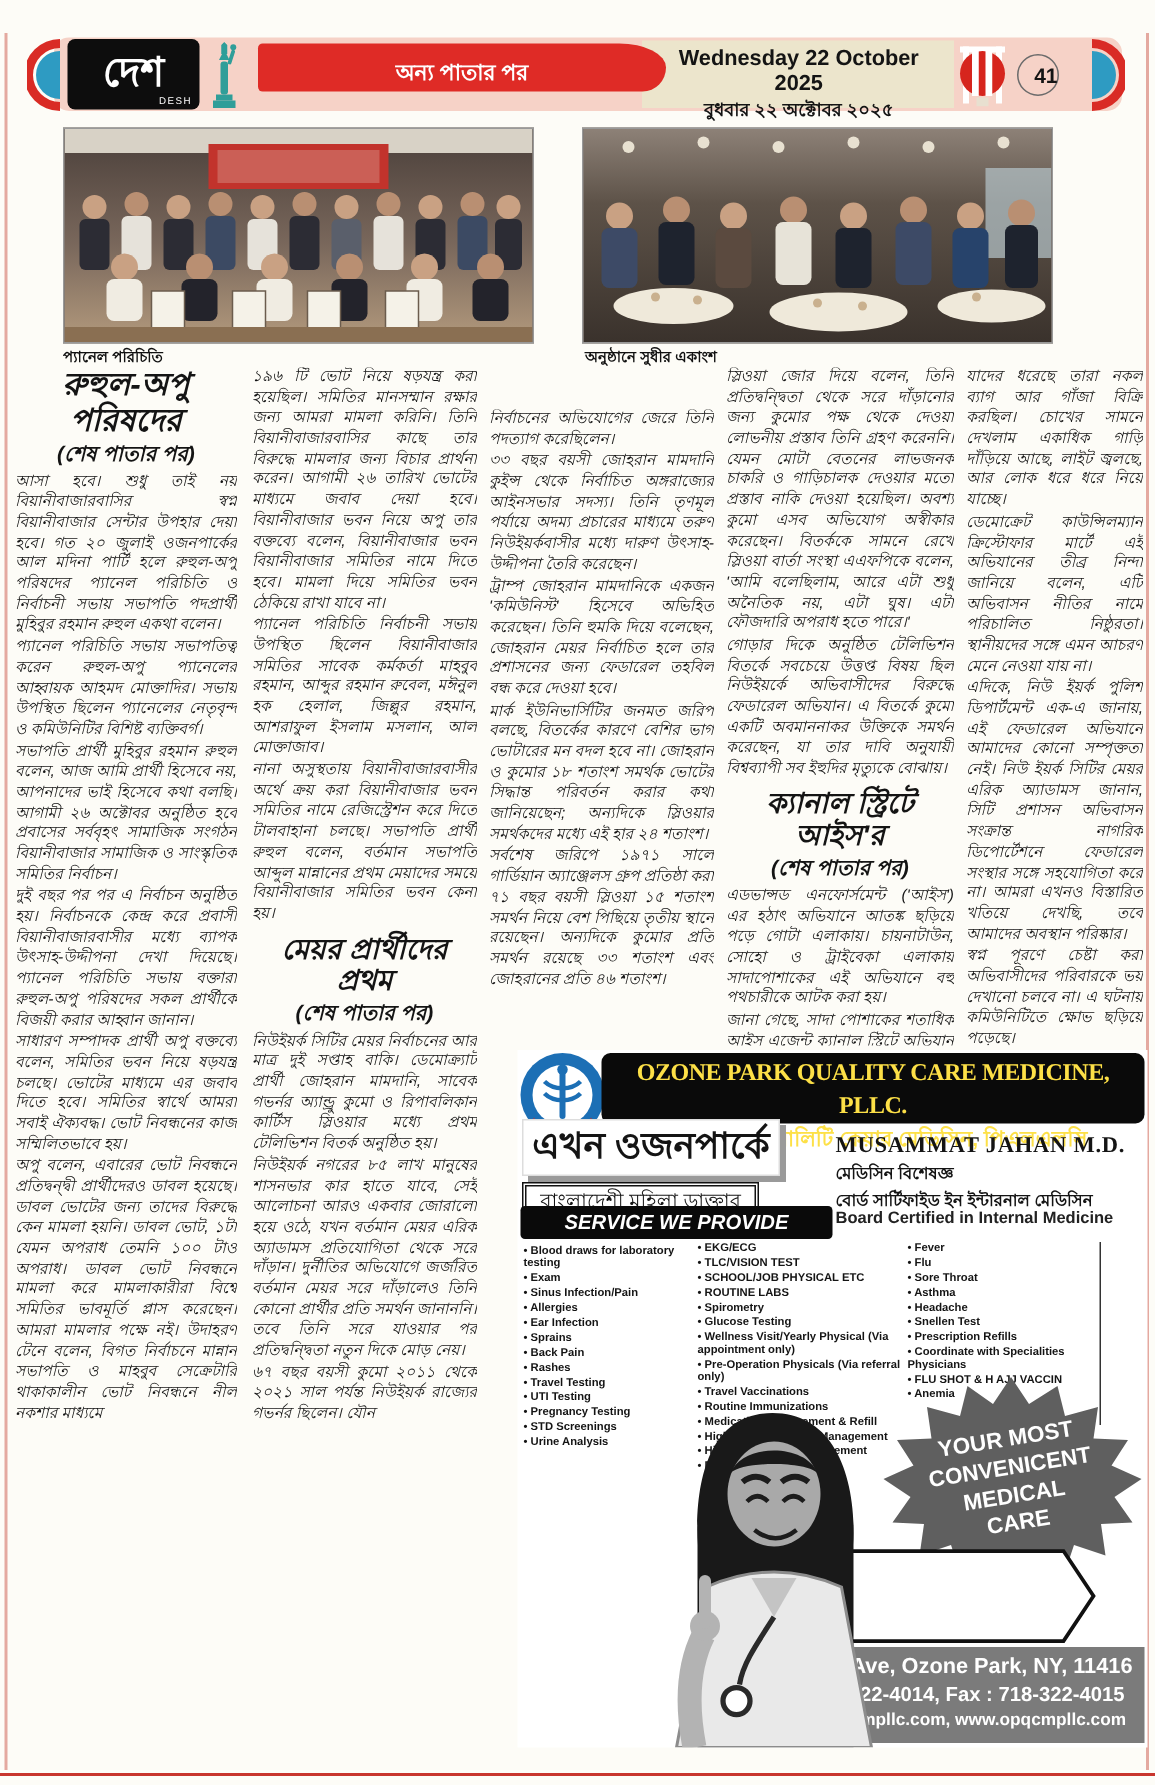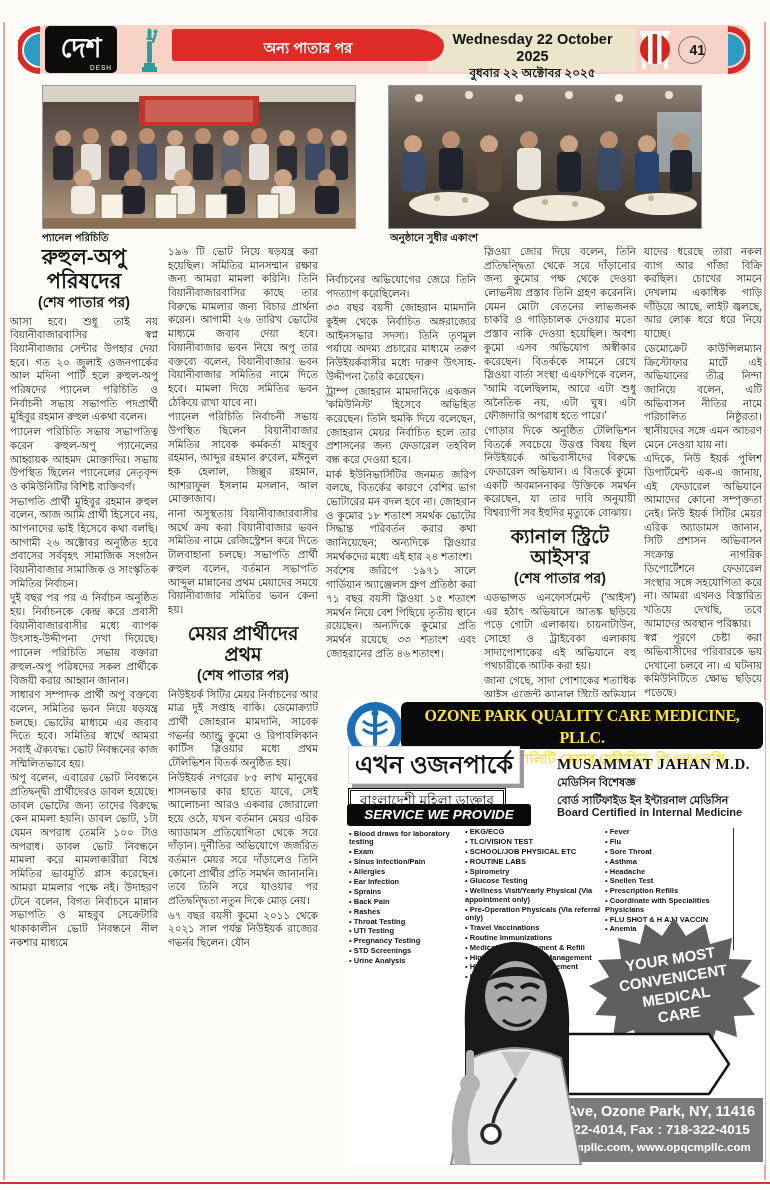--- a/index.html
+++ b/index.html
@@ -5,37 +5,37 @@
   html,body{margin:0;padding:0;background:#ffffff;}
   #page{position:relative;width:770px;height:1190px;background:#fdfcf7;overflow:hidden;
         font-family:"Liberation Sans","DejaVu Sans",sans-serif;color:#141414;}
   .abs{position:absolute;}
   
   .rule-v{width:2px;background:#e4a9a0;}
   .rule-b{height:2px;background:#c8362e;}
   
   #hdr-pink{left:36px;top:25px;width:712px;height:49px;background:#f6d2c7;border-radius:10px;}
   #hdr-cream{left:428px;top:27px;width:208px;height:45px;background:#ece5cc;}
-  #logo-box{left:45px;top:26px;width:72px;height:47px;background:#0d0d0d;border-radius:5px;text-align:center;}
+  #logo-box{left:45px;top:26px;width:88px;height:47px;background:#0d0d0d;border-radius:5px;text-align:center;}
   #logo-bn{color:#fff;font-weight:bold;font-size:27px;line-height:44px;}
   #logo-en{position:absolute;right:5px;bottom:2px;color:#fff;font-size:6.5px;letter-spacing:1px;}
   #banner-red{left:172px;top:29px;width:272px;height:32px;background:#df2b26;
               border-radius:8px 80px 40px 8px / 8px 41px 41px 8px;
               display:flex;align-items:flex-end;justify-content:center;}
   #banner-red span{color:#fff;font-weight:bold;font-size:14.5px;}
   #date-block{left:440px;top:31px;width:185px;text-align:center;}
   #date-en{font-weight:bold;font-size:14.5px;line-height:17px;}
   #date-bn{font-weight:bold;font-size:12px;line-height:16px;}
   #page-num{left:678px;top:36px;width:26px;height:26px;border:1.5px solid #6b6b6b;border-radius:50%;
             text-align:right;font-weight:bold;font-size:14px;line-height:26px;background:#f6d2c7;}
   
   .photo{border:1px solid #999;background:#6b5c52;overflow:hidden;}
   .caption{font-weight:bold;font-size:10px;color:#111;}
   
-  .col{overflow:hidden;text-align:justify;font-size:10.3px;line-height:1.33;}
+  .col{overflow:hidden;text-align:justify;font-size:10.3px;line-height:1.33;font-style:italic;}
   .col p{margin:0 0 1px 0;}
   .h1{font-weight:bold;font-size:21px;line-height:1.12;text-align:center;margin:0 0 1px 0;}
   .h2{font-weight:bold;font-size:19px;line-height:1.12;text-align:center;margin:6px 0 1px 0;}
   .cont{font-weight:bold;font-size:14px;text-align:center;margin:0 0 3px 0;}
   
   #ad{left:345px;top:700px;width:420px;height:465px;background:#fff;overflow:hidden;}
   #ad-titlebar{left:56px;top:2px;width:362px;height:47px;background:#0a0a0a;border-radius:6px;
                text-align:center;color:#fde047;}
   #ad-title-en{font-family:"Liberation Serif","DejaVu Serif",serif;font-weight:bold;font-size:16px;
                letter-spacing:-0.3px;line-height:22px;margin-top:3px;}
@@ -43,21 +43,21 @@
   #ad-logo{left:1px;top:1px;}
   #now-card{left:3px;top:46px;width:170px;height:36px;background:#fff;box-shadow:4px 4px 0 #9a9a9a;
             border:1px solid #ddd;text-align:center;font-weight:bold;font-size:24px;line-height:36px;}
   #lady-box{left:3px;top:88px;width:152px;height:24px;border:3px double #111;text-align:center;
             font-weight:normal;font-size:13.5px;line-height:20px;}
   #doc-name{left:212px;top:56px;width:205px;font-family:"Liberation Serif","DejaVu Serif",serif;
             font-weight:bold;font-size:15px;letter-spacing:0.5px;}
   #doc-spec{left:212px;top:74px;font-weight:bold;font-size:11px;}
   #doc-board-bn{left:212px;top:92px;font-weight:bold;font-size:11px;}
   #doc-board-en{left:212px;top:106px;font-size:11px;font-weight:bold;color:#222;}
-  #svc-banner{left:2px;top:104px;width:184px;height:22px;background:#0a0a0a;border-radius:3px;
+  #svc-banner{left:2px;top:104px;width:208px;height:22px;background:#0a0a0a;border-radius:3px;
               color:#fff;font-weight:bold;font-style:italic;font-size:13.5px;text-align:center;line-height:22px;}
   .svc{font-size:7.5px;font-weight:bold;line-height:1.12;}
   .svc li{margin:0 0 1.5px 0;list-style:none;}
   .svc li:before{content:"\2022  ";}
   .svc ul{margin:0;padding:0;}
   #svc-a{left:4px;top:130px;width:112px;}
   #svc-b{left:120px;top:128px;width:136px;}
   #svc-c{left:260px;top:128px;width:124px;}
   #svc-rule{left:388px;top:128px;width:1px;height:122px;background:#333;}
   #starburst{left:238px;top:216px;width:182px;height:134px;}
@@ -332,21 +332,21 @@
     <div class="abs svc" id="svc-a">
       <ul>
         <li>Blood draws for laboratory testing</li>
         <li>Exam</li>
         <li>Sinus Infection/Pain</li>
         <li>Allergies</li>
         <li>Ear Infection</li>
         <li>Sprains</li>
         <li>Back Pain</li>
         <li>Rashes</li>
-        <li>Throat Testing</li>
+        <li>Travel Testing</li>
         <li>UTI Testing</li>
         <li>Pregnancy Testing</li>
         <li>STD Screenings</li>
         <li>Urine Analysis</li>
       </ul>
     </div>
 
     <div class="abs svc" id="svc-b">
       <ul>
         <li>EKG/ECG</li>

